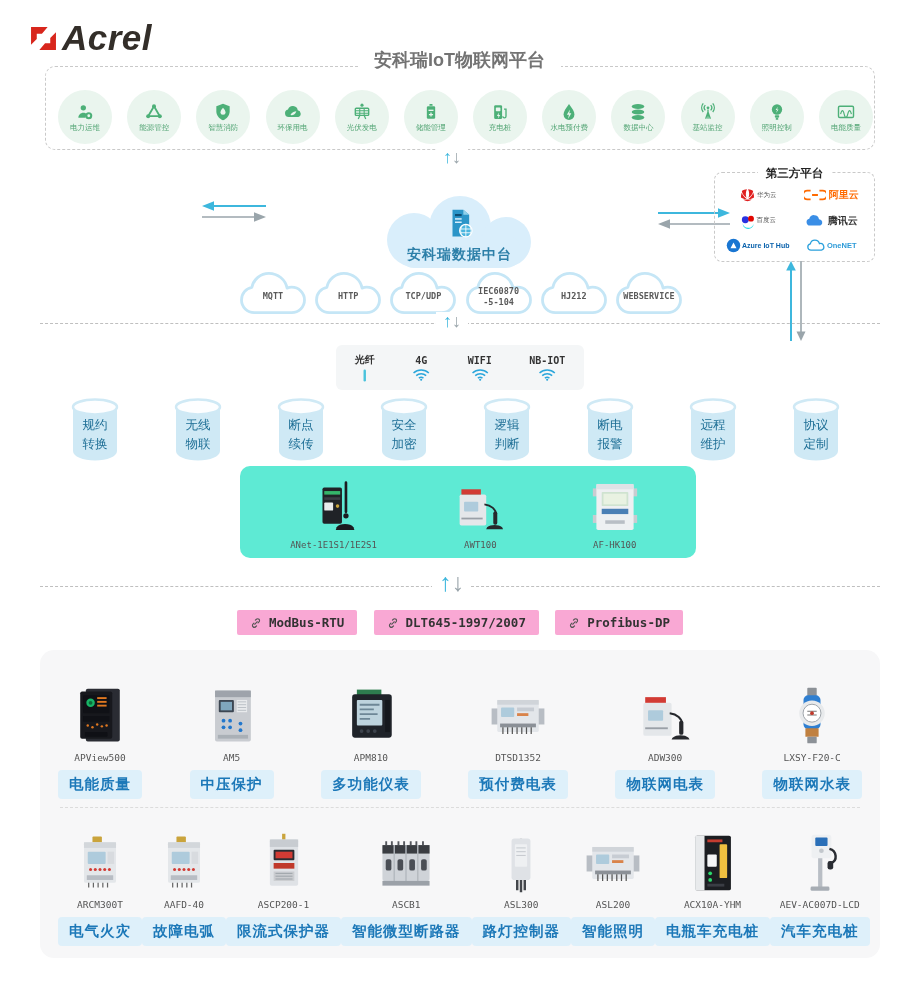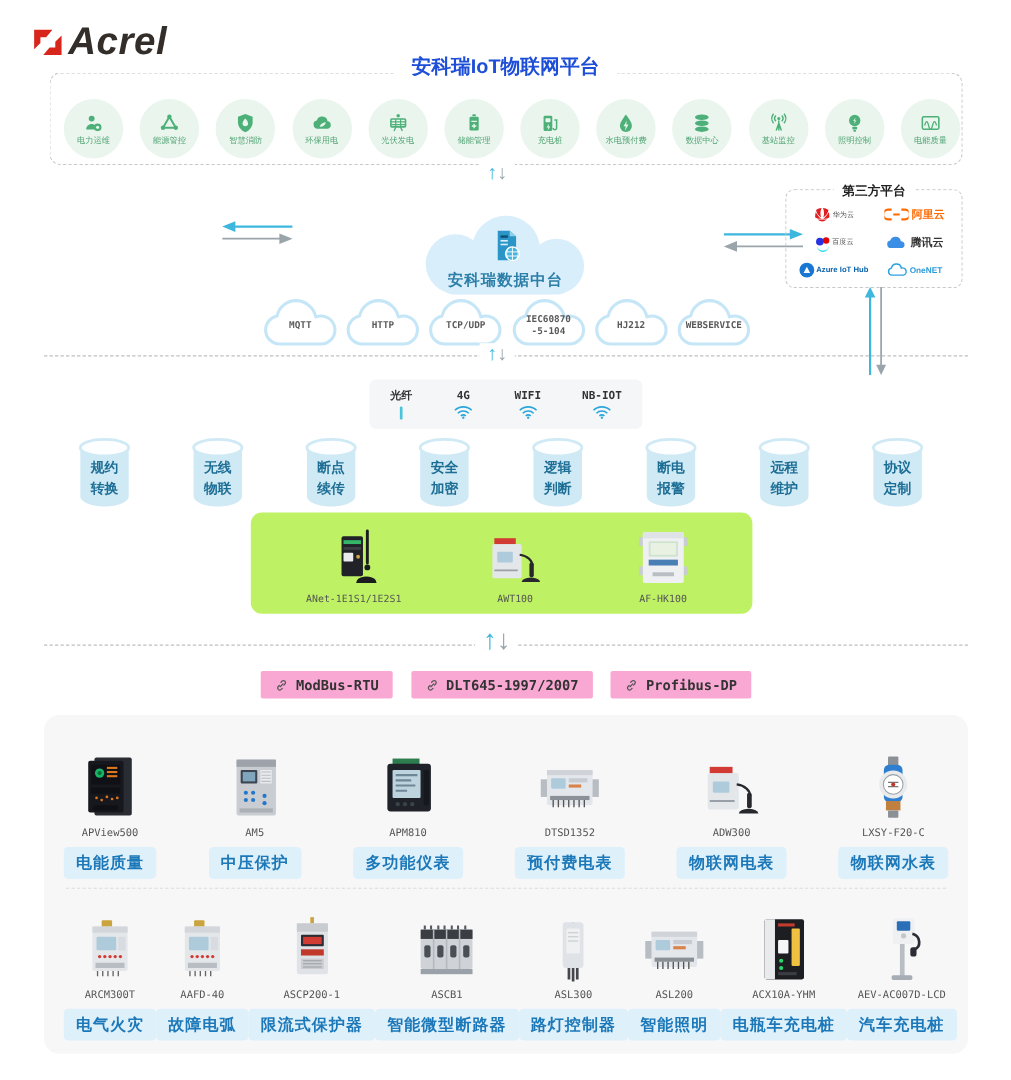--- a/index.html
+++ b/index.html
@@ -6,21 +6,21 @@
   body { background:#fff; font-family:"Liberation Sans", sans-serif; }
   .canvas { position:relative; width:919px; height:982px; background:#fff; overflow:hidden; }
 
   
   .logo { position:absolute; left:30px; top:18px; display:flex; align-items:center; gap:5px; }
   .logo-mark svg { width:27px; height:27px; display:block; }
   .logo-text { font-size:35px; font-weight:800; font-style:italic; color:#332e29; letter-spacing:.5px; }
 
   
   .appbox { position:absolute; left:45px; top:66px; width:830px; height:84px; border:1px dashed #c9c9c9; border-radius:10px; }
-  .page-title { position:absolute; top:48px; left:0; right:0; text-align:center; font-size:18px; font-weight:bold; color:#1d4ed8; z-index:3; }
+  .page-title { position:absolute; top:48px; left:0; right:0; text-align:center; font-size:18px; font-weight:bold; color:#737373; z-index:3; }
   .page-title span { background:#fff; padding:0 16px; }
   .apps { position:absolute; left:58px; right:46px; top:90px; display:flex; justify-content:space-between; z-index:2; }
   .app { width:54px; height:54px; border-radius:50%; background:#eaf5ee; display:flex; flex-direction:column; align-items:center; justify-content:center; gap:1px; }
   .app-glyph svg { width:20px; height:20px; display:block; }
   .app-label { font-size:7.5px; color:#51a473; white-space:nowrap; }
 
   
   .vpair { position:absolute; display:flex; align-items:center; line-height:1; background:#fff; padding:0 7px; z-index:4; }
   .vpair .up { color:#3db7dd; }
   .vpair .down { color:#9aa5ab; }
@@ -73,24 +73,24 @@
   
   .netbox { position:absolute; left:336px; top:345px; width:248px; height:45px; background:#f4f6f7; border-radius:6px; display:flex; justify-content:space-around; align-items:center; }
   .netitem { display:flex; flex-direction:column; align-items:center; gap:2px; }
   .netlabel { font-family:"DejaVu Sans Mono", monospace; font-size:10px; font-weight:bold; color:#333; }
   .neticon svg { height:13px; display:block; }
 
   
   .features { position:absolute; left:70px; right:78px; top:397px; display:flex; justify-content:space-between; }
   .cyl { position:relative; width:50px; height:64px; }
   .cyl > svg { position:absolute; inset:0; width:100%; height:100%; }
-  .cyl-label { position:absolute; left:0; right:0; top:19px; text-align:center; font-size:12.5px; font-weight:bold; color:#1d6e95; white-space:pre-line; line-height:1.55; }
-
-  
-  .gwbox { position:absolute; left:228px; top:466px; width:456px; height:92px; background:#bef264; border-radius:10px; display:flex; justify-content:space-around; align-items:flex-end; padding:0 14px 8px; }
+  .cyl-label { position:absolute; left:0; right:0; top:19px; text-align:center; font-size:12.5px; font-weight:normal; color:#1d6e95; white-space:pre-line; line-height:1.55; }
+
+  
+  .gwbox { position:absolute; left:240px; top:466px; width:456px; height:92px; background:#5eead4; border-radius:10px; display:flex; justify-content:space-around; align-items:flex-end; padding:0 14px 8px; }
   .gw { display:flex; flex-direction:column; align-items:center; }
   .gw-art svg { width:62px; height:62px; display:block; }
   .gw-model { font-family:"DejaVu Sans Mono", monospace; font-size:9px; color:#555; margin-top:2px; }
 
   
   .buses { position:absolute; left:237px; top:610px; width:446px; display:flex; justify-content:space-between; }
   .chip { display:flex; align-items:center; gap:7px; background:#f9a8d4; padding:5px 13px; border-radius:2px; font-family:"DejaVu Sans Mono", monospace; font-size:12.5px; font-weight:bold; color:#333; }
   .chip-icon svg { width:12px; height:12px; display:block; }
 
   

